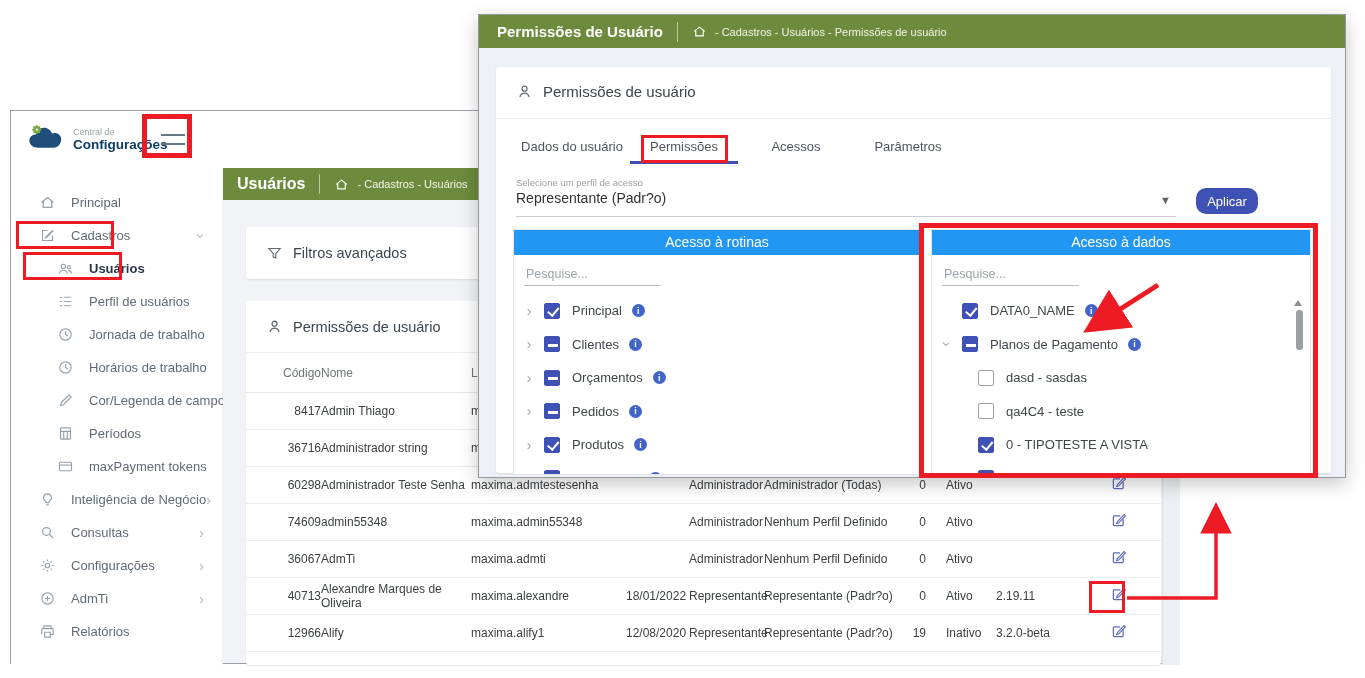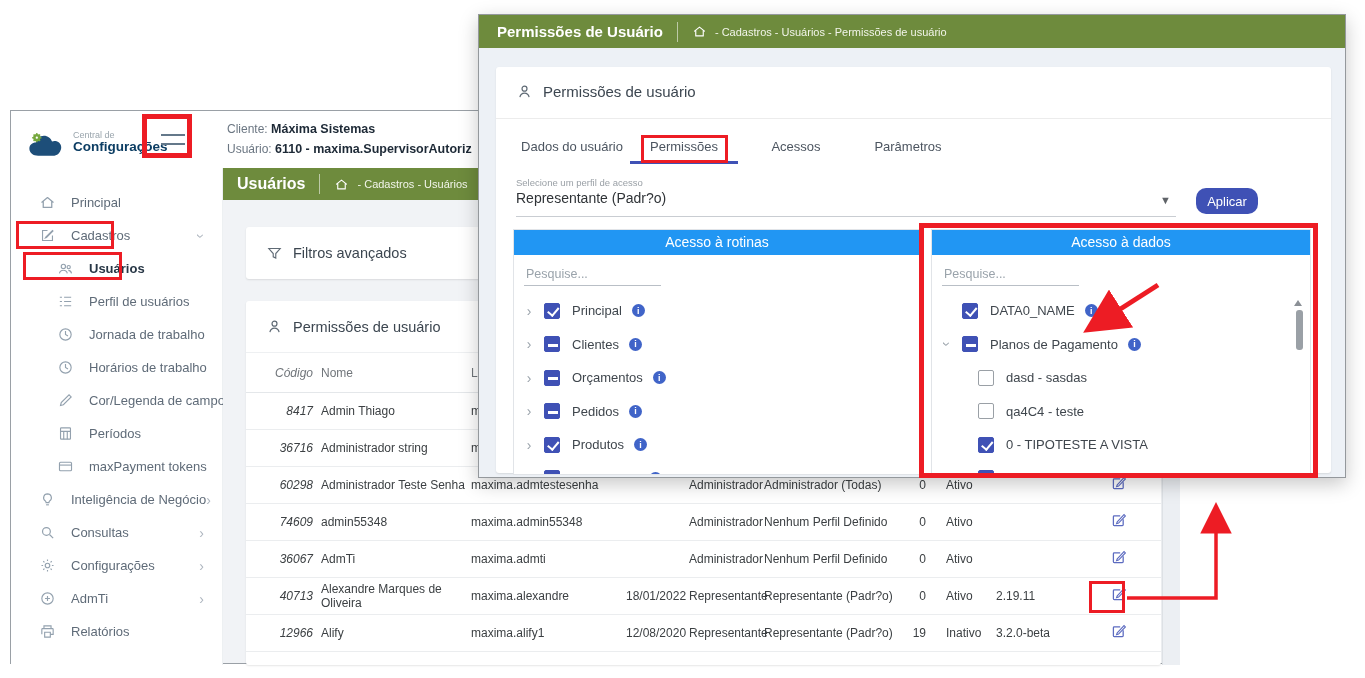--- a/index.html
+++ b/index.html
@@ -4,21 +4,21 @@
 <style>
   html,body{margin:0;padding:0;background:#fff;}
   *{box-sizing:border-box;}
   .canvas{position:relative;width:1365px;height:678px;background:#fff;overflow:hidden;
           font-family:"Liberation Sans","DejaVu Sans",sans-serif;color:#333;}
 
   
   .main-window{position:absolute;left:10px;top:110px;width:1170px;height:554px;
                background:#fff;border:1px solid #9aa0a6;z-index:1;}
   .topbar{position:absolute;left:0;top:0;width:100%;height:57px;background:#fff;display:flex;align-items:center;}
-  .logo{position:absolute;left:14px;top:12px;display:flex;align-items:flex-start;gap:6px;margin-top:8px;}
+  .logo{position:absolute;left:14px;top:12px;display:flex;align-items:center;gap:6px;}
   .logo-text{line-height:1.05;}
   .logo-line1{font-size:9px;color:#9aa5ad;}
   .logo-line2{font-size:13.5px;font-weight:bold;color:#0c3d63;}
   .hamburger{position:absolute;left:140px;top:10px;width:44px;height:36px;display:flex;
              flex-direction:column;justify-content:center;gap:7px;align-items:center;cursor:pointer;}
   .hamburger i{display:block;width:24px;height:2px;background:#64788a;}
   .client-info{position:absolute;left:216px;top:8px;font-size:12px;color:#6b7682;line-height:20px;}
   .client-info b{color:#1d2936;font-size:12.5px;}
 
   .sidebar{position:absolute;left:0;top:57px;width:212px;height:497px;background:#fff;
@@ -49,21 +49,21 @@
   .filters-card .f-label{font-size:14.5px;color:#3c4650;}
 
   .table-card{position:absolute;left:235px;top:190px;width:915px;height:364px;z-index:2;overflow:hidden;}
   .card-head{height:52px;display:flex;align-items:center;gap:10px;padding-left:20px;border-bottom:1px solid #eef0f2;}
   .card-head .p-ic{width:17px;height:17px;color:#5f6a75;}
   .card-head .p-ic svg{width:17px;height:17px;display:block;}
   .card-head .p-label{font-size:14.5px;color:#3c4650;}
   .t-grid{display:grid;grid-template-columns:75px 150px 155px 63px 75px 137px 45px 50px 100px 45px;align-items:center;}
   .t-head{height:40px;font-size:12px;color:#70757a;border-bottom:1px solid #e4e7ea;}
   .t-row{height:37px;font-size:12px;color:#3c4043;border-bottom:1px solid #ebedef;cursor:pointer;}
-  .c-codigo{text-align:right;padding-right:8px;font-style:italic;}
+  .c-codigo{text-align:right;padding-right:0;}
   .c-num{text-align:right;padding-right:20px;}
   .c-edit{text-align:center;}
   .edit-icon{display:inline-block;width:17px;height:17px;color:#5c6bc0;cursor:pointer;}
   .edit-icon svg{width:17px;height:17px;display:block;}
   .v-scroll-strip{position:absolute;left:1151px;top:190px;width:18px;height:364px;background:#eceff3;
                   border-left:1px solid #dde1e5;z-index:2;}
 
   
   .modal{position:absolute;left:478px;top:14px;width:868px;height:464px;background:#edf1f6;
          border:1px solid #94989c;box-shadow:0 6px 18px rgba(0,0,0,.22);z-index:10;}
@@ -137,26 +137,20 @@
         </span>
         <span class="logo-text">
           <div class="logo-line1">Central de</div>
           <div class="logo-line2">Configurações</div>
         </span>
       </div>
       <div class="hamburger">
           <i></i>
           <i></i>
         </div>
-      <div class="client-info">
-        <div><span>Cliente:</span>
-             <b>Máxima Sistemas</b></div>
-        <div><span>Usuário:</span>
-             <b>6110 - maxima.SupervisorAutoriz</b></div>
-      </div>
     </div>
 
     <div class="sidebar">
 
     <div class="side-item">
           <span class="ic">
             <svg viewBox="0 0 24 24" fill="none" stroke="currentColor" stroke-width="1.8" stroke-linecap="round" stroke-linejoin="round">
               <path d="M4 11.5 12 5l8 6.5M6 10.5V19h12v-8.5"></path>
             </svg>
           </span>

